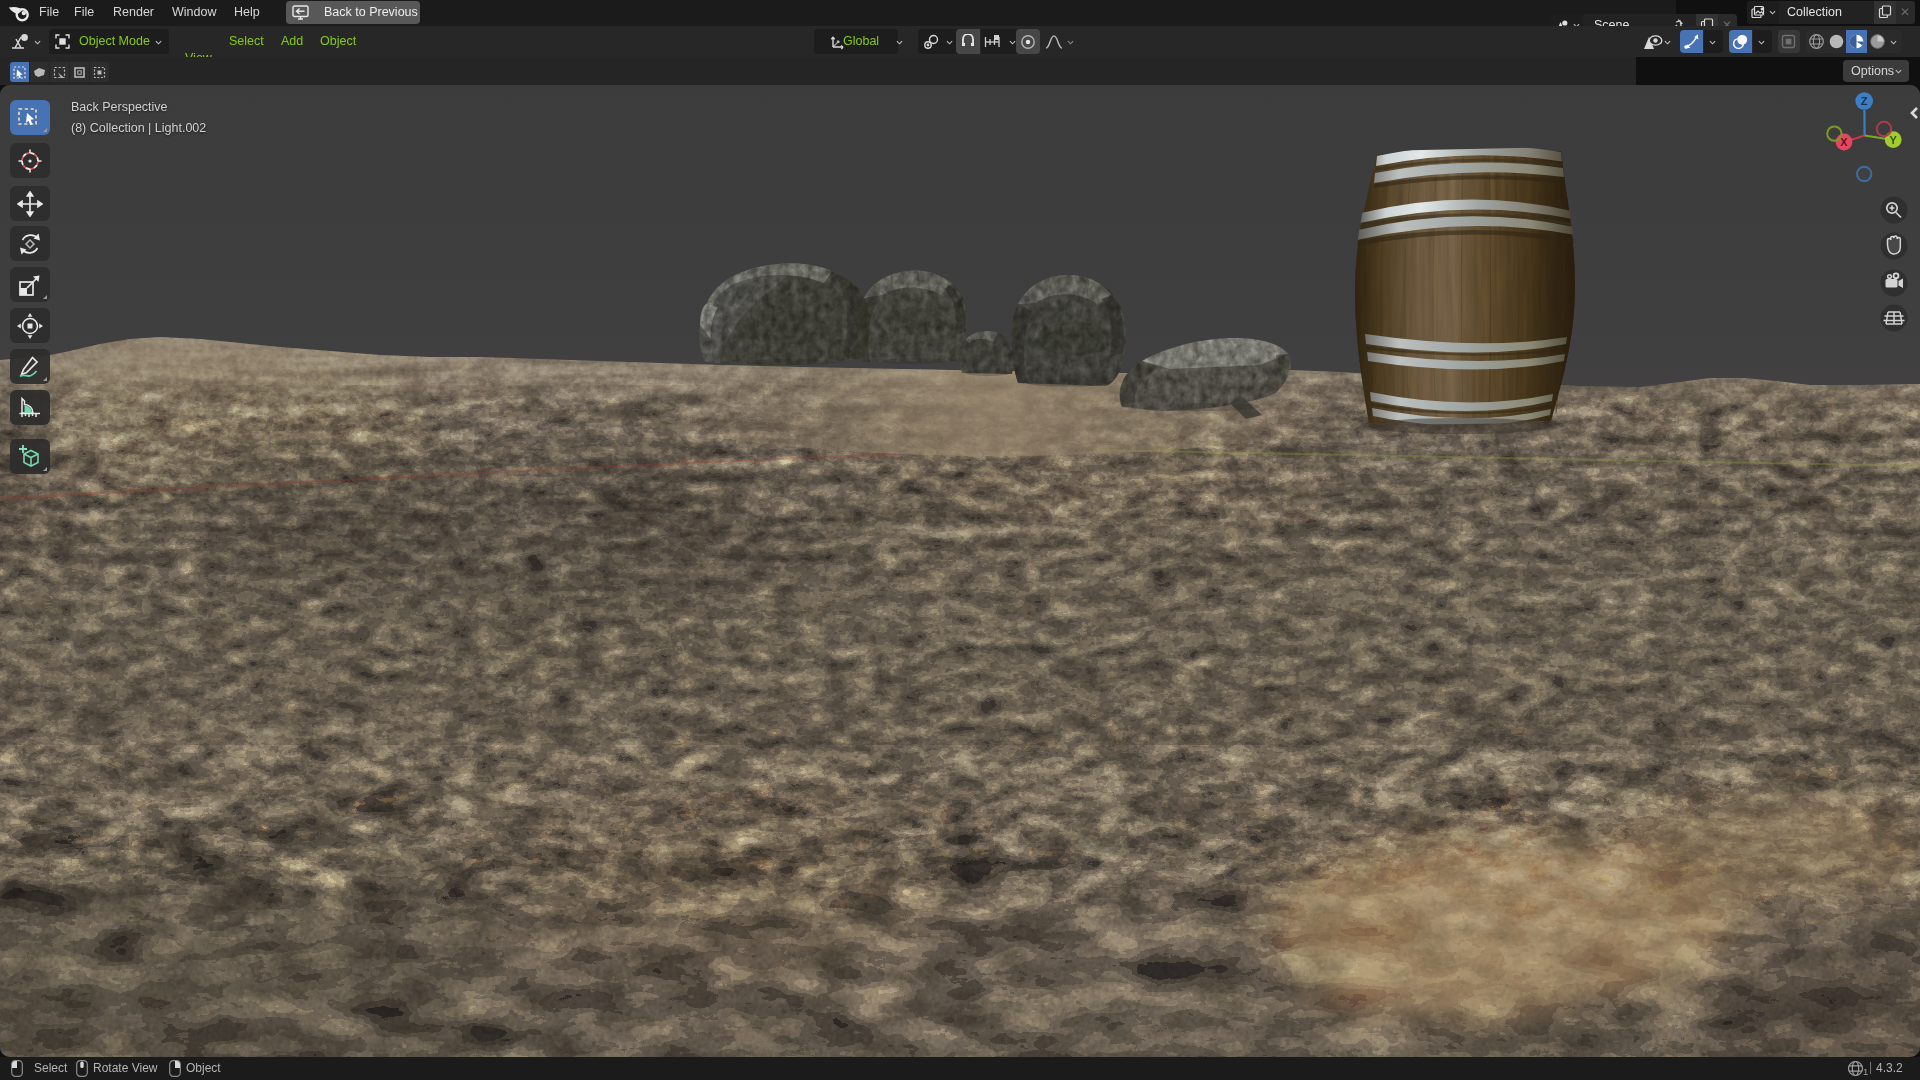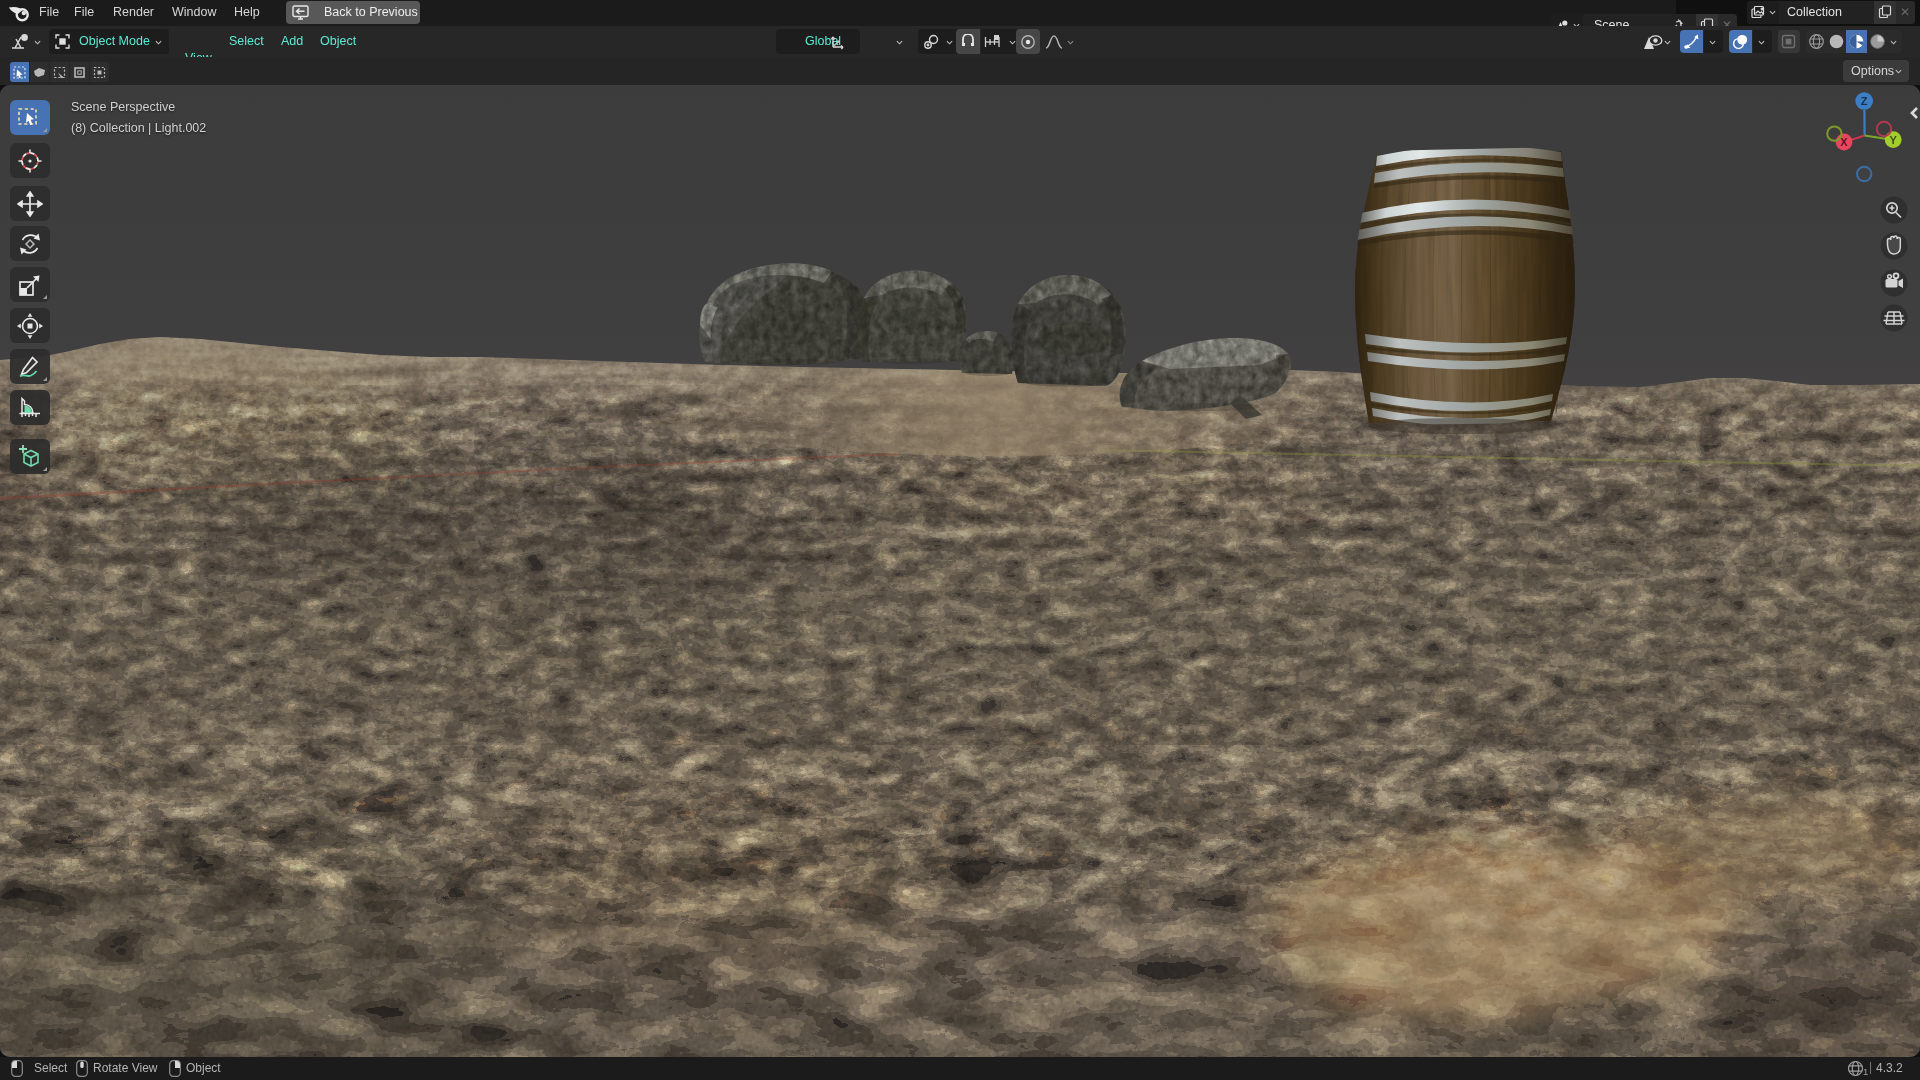--- a/index.html
+++ b/index.html
@@ -1,20 +1,20 @@
 <!DOCTYPE html>
 <html><head><meta charset="utf-8">
 <style>
 html,body{margin:0;padding:0;background:#101010;width:1920px;height:1080px;overflow:hidden}
 *{box-sizing:border-box}
 body{font-family:"Liberation Sans",sans-serif;-webkit-font-smoothing:antialiased}
 .topbar{position:absolute;left:0;top:0;width:1676px;height:26px;background:#1b1b1b;color:#d6d6d6;font-size:12.5px}
 .topbar .menu{position:absolute;top:5px}
-.header{position:absolute;left:0;top:26px;width:1920px;height:31px;background:#272727;color:#5eead4;font-size:12.5px}
-.toolrow{position:absolute;left:0;top:57px;width:1920px;height:28px;background:#252525;color:#d3d3d3}
+.header{position:absolute;left:0;top:26px;width:1920px;height:31px;background:#272727;color:#84cc16;font-size:12.5px}
+.toolrow{position:absolute;left:0;top:57px;width:1636px;height:28px;background:#252525;color:#d3d3d3}
 .viewport{position:absolute;left:0;top:85px;width:1920px;height:972px;background:#3e3d3e;border-radius:10px;overflow:hidden}
 .statusbar{position:absolute;left:0;top:1057px;width:1920px;height:23px;background:#1b1b1b;color:#b5b5b5;font-size:12px}
 .vtext{position:absolute;color:#d2d2d2;font-size:12.5px;text-shadow:0 1px 2px rgba(0,0,0,.55)}
 .tbtn{position:absolute;left:10px;width:40px;height:35px;background:rgba(44,44,44,.92);border-radius:6px}
 .tbtn.active{background:#4772b3}
 .tbtn svg{position:absolute;left:50%;top:50%;transform:translate(-50%,-50%)}
 .corner:after{content:"";position:absolute;right:3px;bottom:3px;width:0;height:0;border-left:4px solid transparent;border-bottom:4px solid #9a9a9a}
 .ddark{background:#1d1d1d;border-radius:4px;position:absolute}
 .chev{display:inline-block;width:7px;height:7px}
 </style></head>
@@ -325,21 +325,21 @@
 <path d="M1366,261 Q1480,275 1566,263 L1566,265 Q1480,277 1366,264 Z" fill="#2e2514" opacity="0.5"></path>
 <path d="M1367,267 Q1480,284 1565,269 L1564,276 Q1480,293 1368,276 Z" fill="url(#metal2)"></path>
 <path d="M1370,307 Q1470,327 1553,309 L1552,316 Q1470,336 1371,316 Z" fill="url(#metal2)"></path>
 <path d="M1371,318 Q1470,335 1552,320 L1551,322 Q1470,337 1371,321 Z" fill="#2e2514" opacity="0.5"></path>
 <path d="M1372,323 Q1470,343 1551,324 L1550,330 Q1470,351 1373,331 Z" fill="url(#metal2)"></path>
 </g>
 <ellipse cx="1460" cy="341" rx="92" ry="8" fill="#39322a" opacity="0.5"></ellipse>
 </g>
 </svg>
 
-<div class="vtext" style="left:71px;top:15px">Scene Perspective</div>
+<div class="vtext" style="left:71px;top:15px">Back Perspective</div>
 <div class="vtext" style="left:71px;top:36px">(8) Collection | Light.002</div>
 
 <div class="tbtn active corner" style="top:15px">
       <svg width="26" height="24" viewBox="0 0 26 24">
         <rect x="2" y="3" width="17" height="15" fill="none" stroke="#efe3ac" stroke-width="1.6" stroke-dasharray="3.2 2.6"></rect>
         <path d="M10,7 L17,13.2 L13.6,13.8 L15.4,18 L13.2,18.9 L11.5,14.7 L9,17 Z" fill="#fff"></path>
       </svg>
     </div>
 <div class="tbtn" style="top:58px">
       <svg width="26" height="26" viewBox="0 0 26 26">
@@ -564,21 +564,21 @@
       <rect x="4.3" y="4.3" width="6.4" height="6.4" fill="#e0e0e0"></rect>
     </svg>
 <svg class="chev" viewBox="0 0 8 8" style="position:absolute;left:155px;top:13px">
       <path d="M1,2.5 L4,5.5 L7,2.5" stroke="#bbb" stroke-width="1.3" fill="none"></path>
     </svg>
 <span class="menu" style="position:absolute;left:185px;top:25px">View</span>
 <span class="menu" style="position:absolute;left:229px;top:8px">Select</span>
 <span class="menu" style="position:absolute;left:281px;top:8px">Add</span>
 <span class="menu" style="position:absolute;left:320px;top:8px">Object</span>
 
-<div class="ddark" style="left:776px;top:3px;width:84px;height:25px;padding:5px 0 0 29px">Global</div>
+<div class="ddark" style="left:814px;top:3px;width:84px;height:25px;padding:5px 0 0 29px">Global</div>
 <svg width="16" height="16" viewBox="0 0 16 16" style="position:absolute;left:830px;top:8px">
       <g stroke="#d8d8d8" stroke-width="1.4" fill="none">
         <path d="M3,13 L3,3 M3,13 L13,13"></path>
         <path d="M3,3 L1.4,5.4 M3,3 L4.6,5.4 M13,13 L10.8,11.6 M13,13 L11.4,15"></path>
         <path d="M3,13 L9,7" opacity="0.7"></path>
         <path d="M9,7 L6.8,7.4 M9,7 L8.6,9.2" opacity="0.7"></path>
       </g>
     </svg>
 <svg class="chev" viewBox="0 0 8 8" style="position:absolute;left:896px;top:13px">
       <path d="M1,2.5 L4,5.5 L7,2.5" stroke="#bbb" stroke-width="1.3" fill="none"></path>

